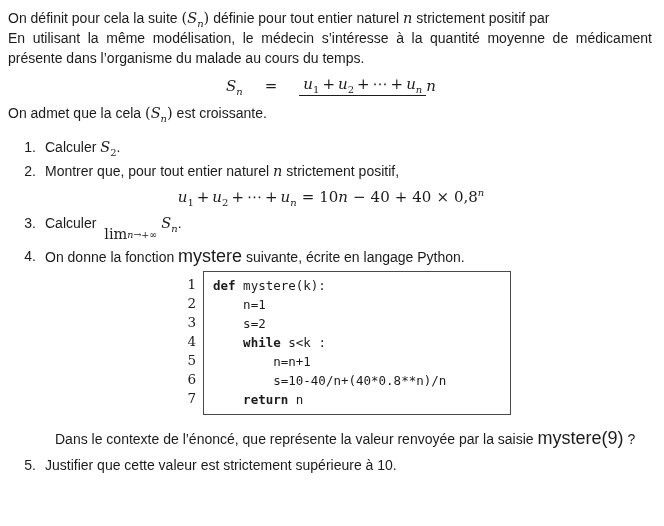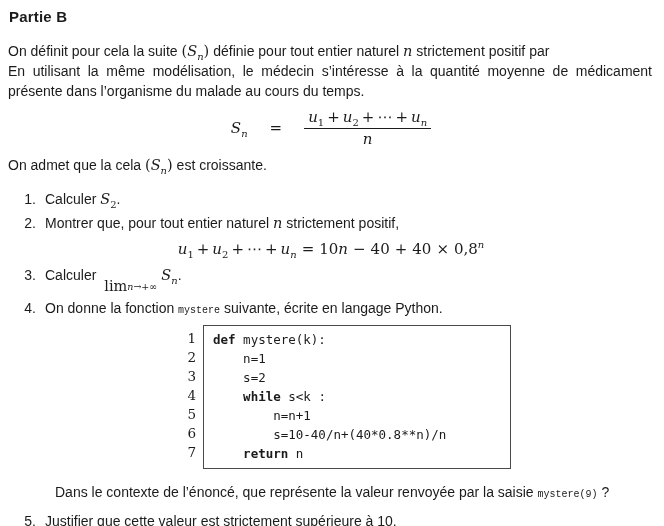--- a/index.html
+++ b/index.html
@@ -35,21 +35,21 @@
   .mo-tight { margin: 0 3px; }
 
   .display { text-align: center; margin: 7px 0; }
   .dinner {
     display: inline-flex;
     align-items: center;
     gap: 22px;
     font-family: "DejaVu Serif", serif;
     font-size: 15px;
   }
-  .frac { display: inline-flex; flex-direction: column; align-items: center; }
+  .frac { display: inline-flex; align-items: center; }
   .fnum { padding: 0 4px 2px; border-bottom: 1px solid #1b1b1b; white-space: nowrap; }
   .fden { padding-top: 1px; }
 
   .qlist { margin-top: 14px; }
   .qitem { display: flex; margin-bottom: 4px; }
   .qnum {
     flex: none;
     width: 28px;
     text-align: right;
     margin-right: 9px;
@@ -62,21 +62,21 @@
     flex-direction: row;
     align-items: center;
     vertical-align: -11px;
     margin: 0 4px;
     font-family: "DejaVu Serif", serif;
   }
   .limtop { font-size: 14.5px; line-height: 15px; }
   .limbot { font-size: 9.5px; line-height: 11px; white-space: nowrap; }
   .q3row { line-height: 20px; }
 
-  .mono { font-family: Liberation Mono, monospace; font-size: 10px; }
+  .mono { font-family: Liberation Sans, sans-serif; font-size: 18px; }
 
   .codewrap { display: flex; margin: 0; }
   .codenums {
     flex: none;
     width: 195px;
     box-sizing: border-box;
     padding: 4px 7px 0 0;
     text-align: right;
     font-family: "DejaVu Serif", serif;
     font-size: 13.5px;
@@ -96,21 +96,20 @@
   .kw { font-weight: bold; }
 
   .followup { margin: 13px 0 0 47px; line-height: 20px; }
   .q5 { margin-top: 6px; }
 </style>
 </head>
 <body>
 
 <div class="page">
 
-  <div class="title">Partie B</div>
 
   <p class="para"><span>On définit pour cela la suite </span><span class="math"><span>(</span><span class="mi">S</span><sub class="mi">n</sub><span>)</span></span><span> définie pour tout entier naturel </span><span class="math mi">n</span><span> strictement positif par</span></p>
 
   <p class="para just">En utilisant la même modélisation, le médecin s’intéresse à la quantité moyenne de médicament présente dans l’organisme du malade au cours du temps.</p>
 
   <div class="display">
     <span class="dinner">
       <span><span class="mi">S</span><sub class="mi">n</sub></span>
       <span>=</span>
       <span class="frac">

